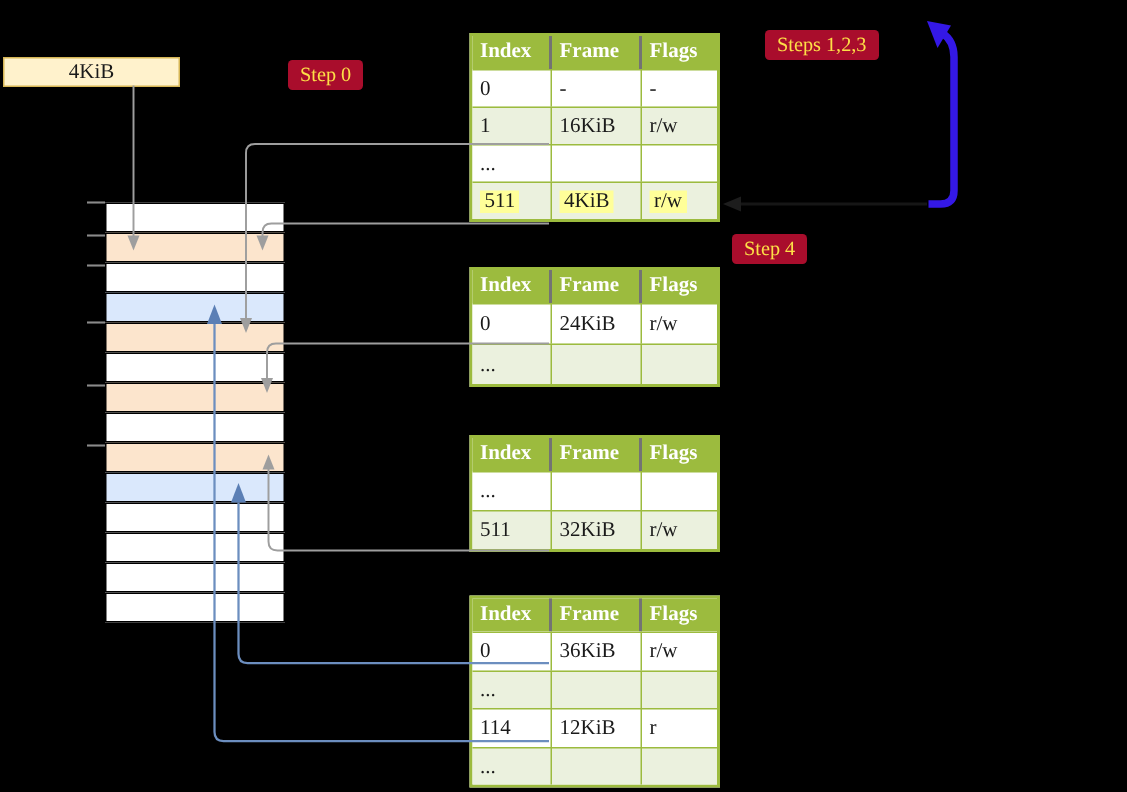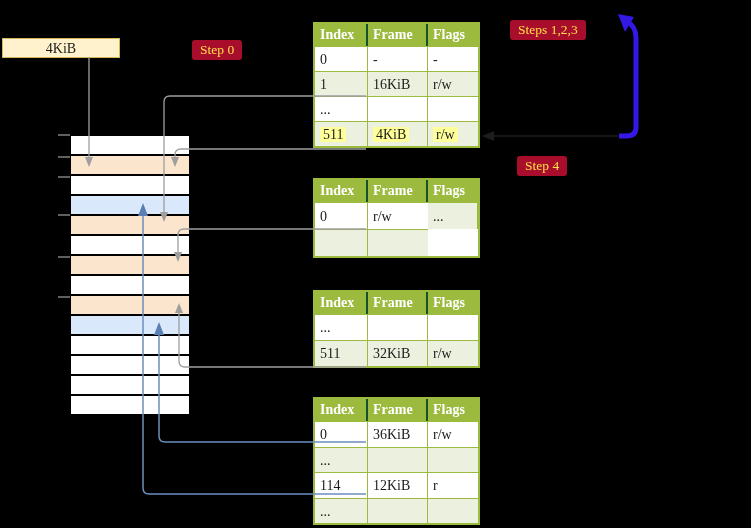--- a/index.html
+++ b/index.html
@@ -15,38 +15,38 @@
   .frame-row{height:20px;box-sizing:border-box;border:1px solid #000}
 
   .ptable{position:absolute;left:313px;width:167px;display:grid;
     grid-template-columns:53px 60px 50px;border:2px solid var(--table-green);
     box-sizing:border-box;background:#fff;z-index:2}
   .t1{top:22px;--rh:25px}
   .t2{top:178px;--rh:27px}
   .t3{top:290px;--rh:26px}
   .t4{top:397px;--rh:25.5px}
   .hcell{background:var(--table-green);color:#fff;font-weight:bold;font-size:14px;height:22px;
-    line-height:22px;padding-left:5px;border-right:2px solid #14532d;box-sizing:border-box;
+    line-height:22px;padding-left:5px;border-right:2px solid #737373;box-sizing:border-box;
     overflow:hidden}
   .hcell.last{border-right:none}
   .cell{height:var(--rh);line-height:var(--rh);font-size:14px;color:#1a1a1a;padding-left:5px;
     border-top:1px solid var(--table-green);border-right:1px solid var(--table-green);
     box-sizing:border-box;background:#fff;overflow:hidden;white-space:nowrap}
   .cell.shaded{background:var(--table-row-tint)}
   .cell.last{border-right:none}
   .hl{background:var(--highlight-yellow);padding:0 3px}
 
   .tag{position:absolute;color:#fde047;font-size:13.5px;line-height:16px;padding:2px 8px;
     border-radius:3px;z-index:3;white-space:nowrap}
   .tag-red{background:var(--label-red)}
   .tag-blue{background:var(--label-blue)}
   #step0{left:192px;top:40px}
   #steps123{left:510px;top:20px}
   #steps1234{left:650px;top:20px}
-  #step4{left:517px;top:156px}
+  #step4{left:488px;top:156px}
 </style>
 </head>
 <body style="--background: #000000; --table-green: #9cbb3e; --table-row-tint: #ebf1de; --highlight-yellow: #ffff99; --frame-peach: #fce5cd; --frame-blue: #dae8fc; --frame-white: #ffffff; --cream-bg: #fff2cc; --cream-border: #d6b656; --label-red: #a90d2c; --label-blue: #4325e0; --gray-line: #9e9e9e; --steel-blue-line: #6c8ebf; --steel-blue-arrow: #5b7fb5; --loop-blue: #3418e6;">
 
 <div id="canvas">
   <svg id="overlay" width="751" height="528">
       <line x1="58" x2="70" y1="135" y2="135" stroke="#8a8a8a" stroke-width="1.4"></line>
       <line x1="58" x2="70" y1="157" y2="157" stroke="#8a8a8a" stroke-width="1.4"></line>
       <line x1="58" x2="70" y1="177" y2="177" stroke="#8a8a8a" stroke-width="1.4"></line>
       <line x1="58" x2="70" y1="215" y2="215" stroke="#8a8a8a" stroke-width="1.4"></line>
@@ -106,20 +106,21 @@
       <div class="cell last"></div>
       <div class="cell shaded"><span class="hl">511</span></div>
       <div class="cell shaded"><span class="hl">4KiB</span></div>
       <div class="cell shaded last"><span class="hl">r/w</span></div>
     </div>
   <div class="ptable t2">
       <div class="hcell">Index</div>
       <div class="hcell">Frame</div>
       <div class="hcell last">Flags</div>
       <div class="cell"><span>0</span></div>
+      <div class="cell"><span>24KiB</span></div>
       <div class="cell last"><span>r/w</span></div>
       <div class="cell shaded"><span>...</span></div>
       <div class="cell shaded"></div>
       <div class="cell shaded last"></div>
     </div>
   <div class="ptable t3">
       <div class="hcell">Index</div>
       <div class="hcell">Frame</div>
       <div class="hcell last">Flags</div>
       <div class="cell"><span>...</span></div>

